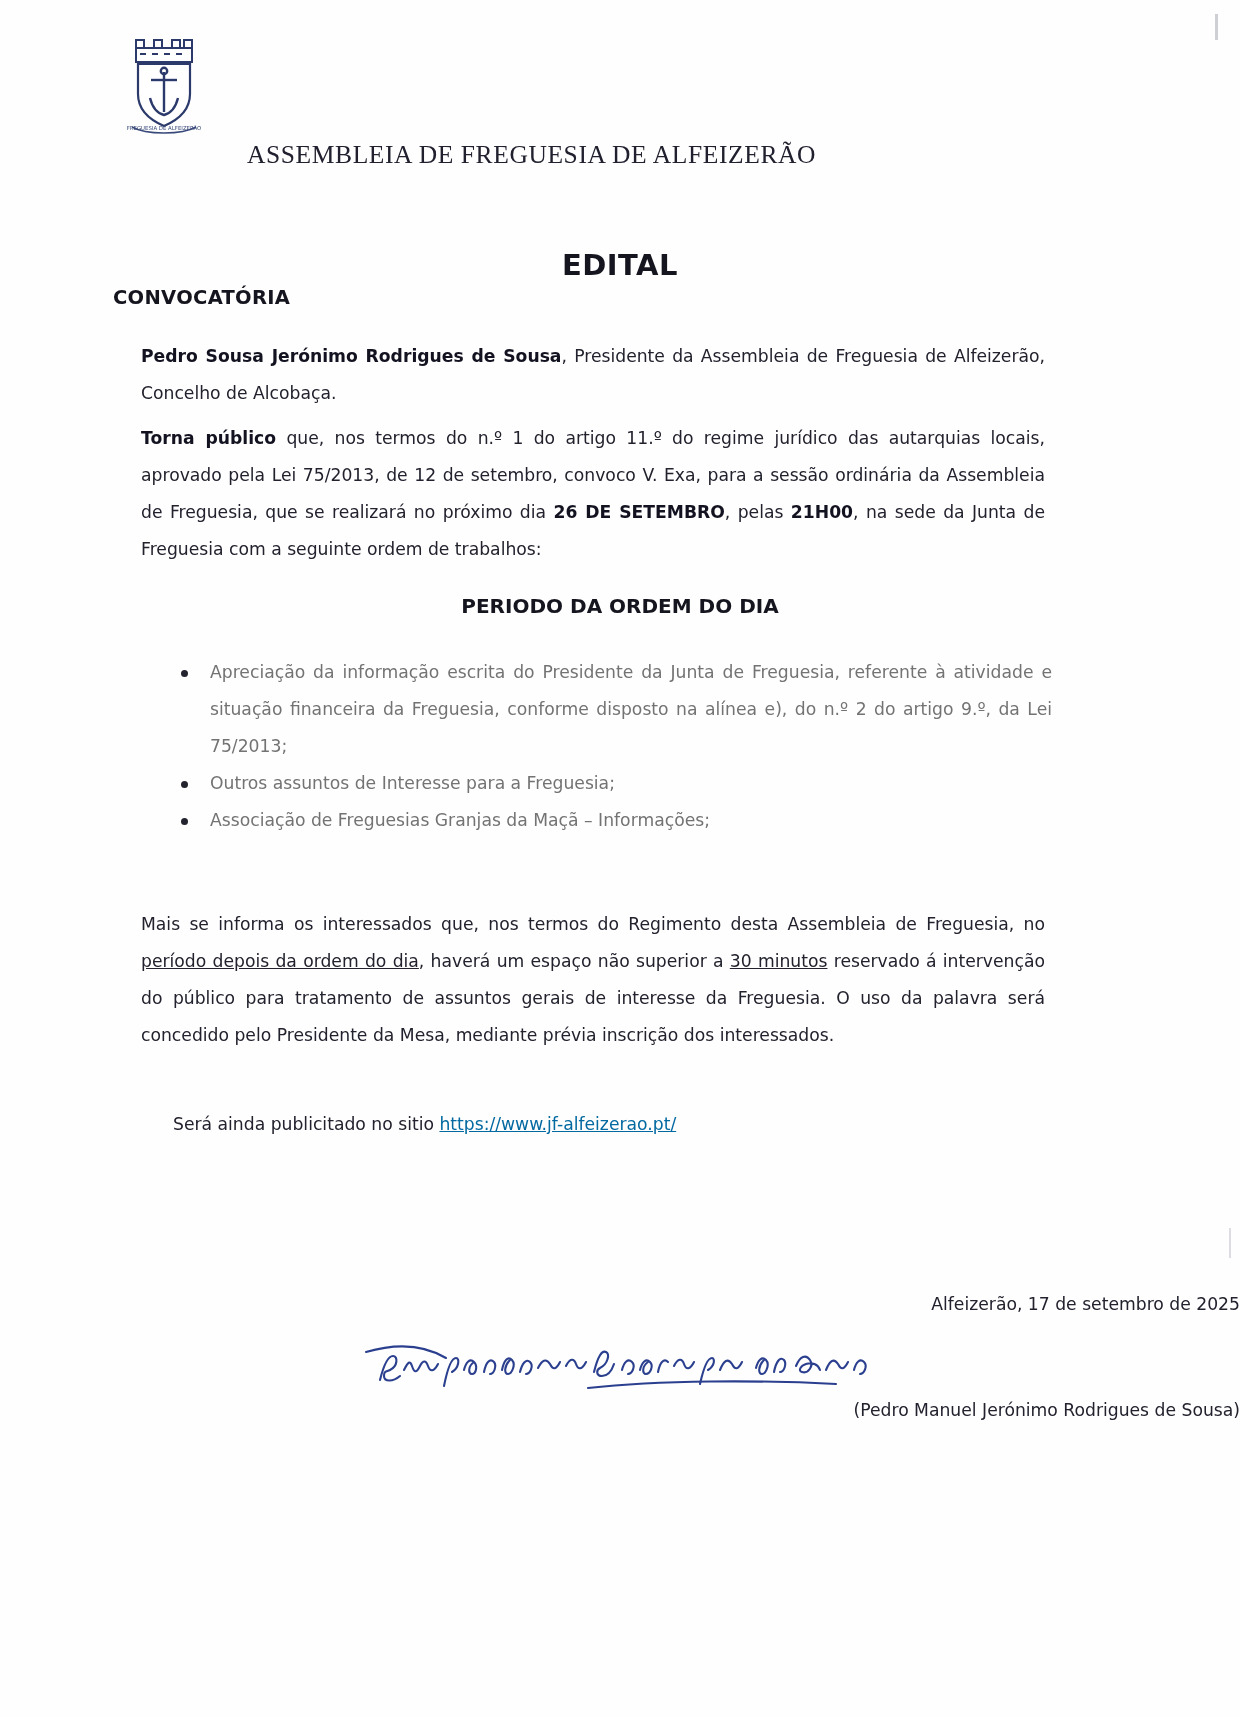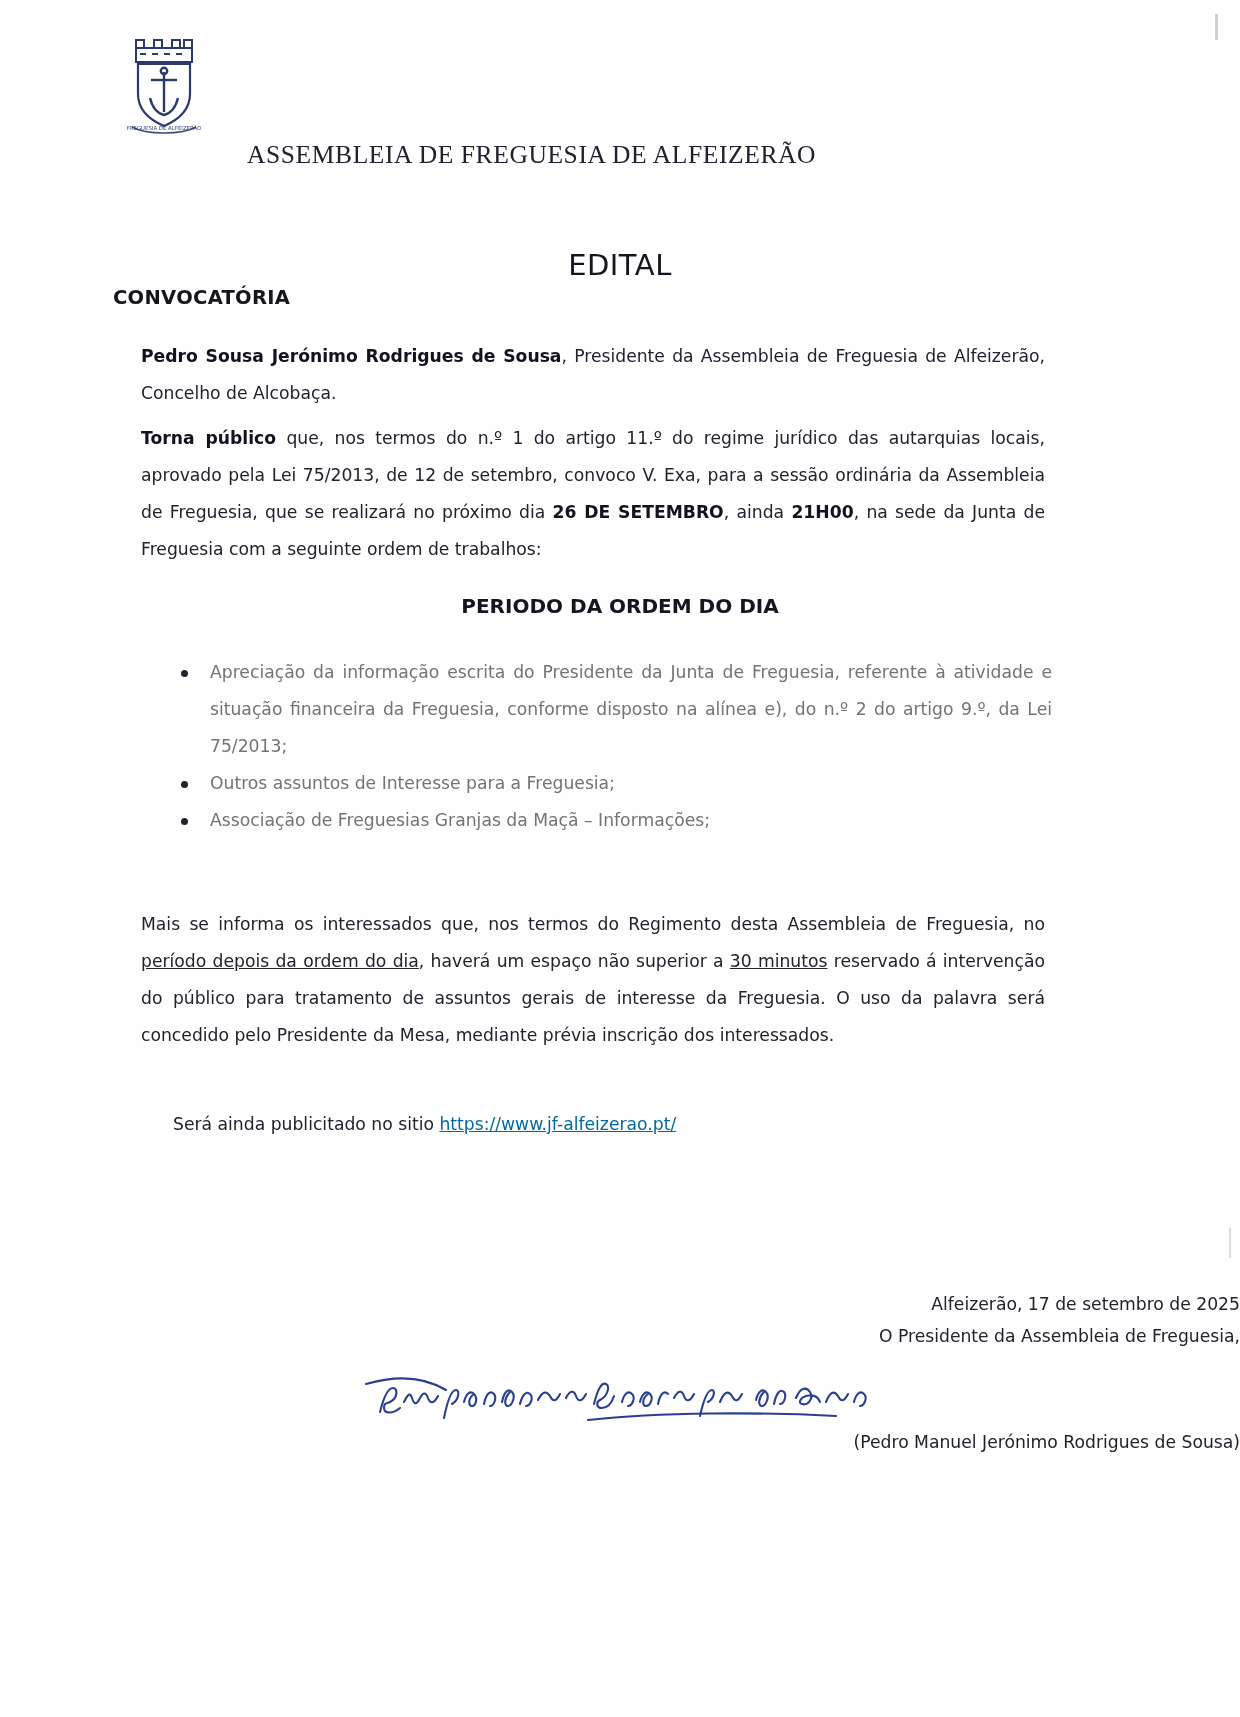--- a/index.html
+++ b/index.html
@@ -51,21 +51,21 @@
   }
 
   
   .edital {
     position: absolute;
     top: 248px;
     left: 0;
     width: 1240px;
     text-align: center;
     font-family: "DejaVu Sans", sans-serif;
-    font-weight: normal;
+    font-weight: bold;
     font-size: 29px;
     letter-spacing: 0.5px;
     color: #15151f;
   }
   .convocatoria {
     position: absolute;
     top: 286px;
     left: 113px;
     font-weight: bold;
     font-size: 19.5px;
@@ -234,21 +234,21 @@
 
   <div class="edital">EDITAL</div>
 
   <div class="convocatoria">CONVOCATÓRIA</div>
 
   <div class="body-block b1">
     <b>Pedro Sousa Jerónimo Rodrigues de Sousa</b><span>, Presidente da Assembleia de Freguesia de Alfeizerão, Concelho de Alcobaça.</span>
   </div>
 
   <div class="body-block b2">
-    <b>Torna público</b><span> que, nos termos do n.º 1 do artigo 11.º do regime jurídico das autarquias locais, aprovado pela Lei 75/2013, de 12 de setembro, convoco V. Exa, para a sessão ordinária da Assembleia de Freguesia, que se realizará no próximo dia </span><b>26 DE SETEMBRO</b><span>, ainda </span><b>21H00</b><span>, na sede da Junta de Freguesia com a seguinte ordem de trabalhos:</span>
+    <b>Torna público</b><span> que, nos termos do n.º 1 do artigo 11.º do regime jurídico das autarquias locais, aprovado pela Lei 75/2013, de 12 de setembro, convoco V. Exa, para a sessão ordinária da Assembleia de Freguesia, que se realizará no próximo dia </span><b>26 DE SETEMBRO</b><span>, pelas </span><b>21H00</b><span>, na sede da Junta de Freguesia com a seguinte ordem de trabalhos:</span>
   </div>
 
   <div class="ordem-dia">PERIODO DA ORDEM DO DIA</div>
 
   <ul class="agenda">
     <li>Apreciação da informação escrita do Presidente da Junta de Freguesia, referente à atividade e situação financeira da Freguesia, conforme disposto na alínea e), do n.º 2 do artigo 9.º, da Lei 75/2013;</li>
     <li class="nojust">Outros assuntos de Interesse para a Freguesia;</li>
     <li class="nojust">Associação de Freguesias Granjas da Maçã – Informações;</li>
   </ul>
 
@@ -257,21 +257,20 @@
   </div>
 
   <div class="closing-block">
     <div class="l2">
       <span>Será ainda publicitado no sitio </span><a class="link" href="#">https://www.jf-alfeizerao.pt/</a>
     </div>
   </div>
 
   <div class="sig-wrap">
     <div>Alfeizerão, 17 de setembro de 2025</div>
-    <div>O Presidente da Assembleia de Freguesia,</div>
 
     <div class="sig-graphic">
       <svg width="520" height="64" viewBox="0 0 520 64">
         <g fill="none" stroke="#2b3f8f" stroke-width="2.1" stroke-linecap="round">
           <path d="M6 16 C40 6 66 10 86 22"></path>
           <path d="M20 44 C24 28 28 20 33 20 C38 20 38 30 30 34 C26 36 24 35 24 40 C24 46 33 46 40 40"></path>
           <path d="M44 34 C48 26 50 24 52 30 C54 36 56 38 60 30 C63 24 66 24 68 30 C70 36 74 36 78 28"></path>
           <path d="M84 50 C88 30 92 22 96 22 C100 22 99 32 92 36"></path>
           <path d="M104 34 C106 26 110 22 114 26 C118 30 116 38 112 38 C108 38 108 30 114 26"></path>
           <path d="M124 36 C126 26 130 22 134 26 C137 30 134 38 130 38"></path>

